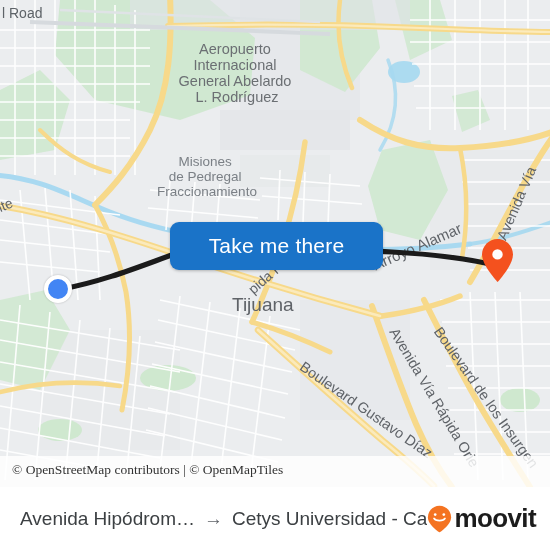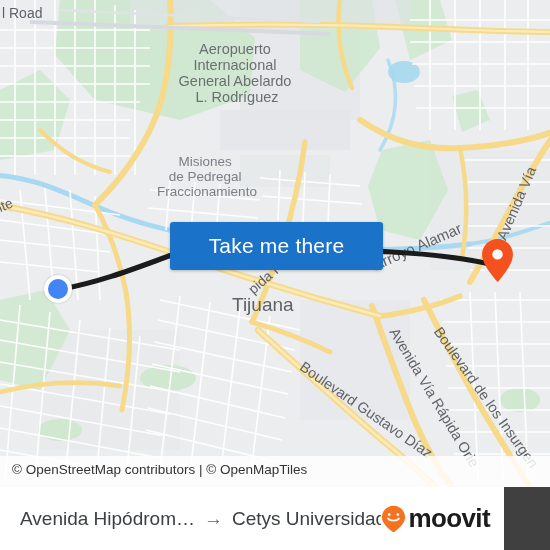--- a/index.html
+++ b/index.html
@@ -34,21 +34,21 @@
 
   
   .take-me-there {
     position: absolute;
     left: 170px;
     top: 222px;
     width: 213px;
     height: 48px;
     background: #1a73c8;
     border: none;
-    border-radius: 3px;
+    border-radius: 9px;
     color: #ffffff;
     font-family: "Liberation Sans", sans-serif;
     font-size: 21px;
     line-height: 48px;
     text-align: center;
     letter-spacing: 0.2px;
     cursor: pointer;
     box-shadow: 0 1px 3px rgba(0,0,0,0.25);
     z-index: 40;
     padding: 0;
@@ -86,30 +86,30 @@
     height: 31px;
     background: rgba(255,255,255,0.82);
     z-index: 45;
   }
   .attribution .attr-text {
     position: absolute;
     left: 12px;
     top: 6px;
     font-size: 13.5px;
     color: #333333;
-    font-family: Liberation Sans, sans-serif;
+    font-family: Liberation Serif, serif;
     white-space: nowrap;
   }
 
   
   .bottom-bar {
     position: absolute;
     left: 0;
     top: 487px;
-    width: 504px;
+    width: 550px;
     height: 63px;
     background: #ffffff;
     display: flex;
     align-items: center;
   }
   .route-title {
     display: flex;
     align-items: center;
     flex: 1 1 auto;
     min-width: 0;

